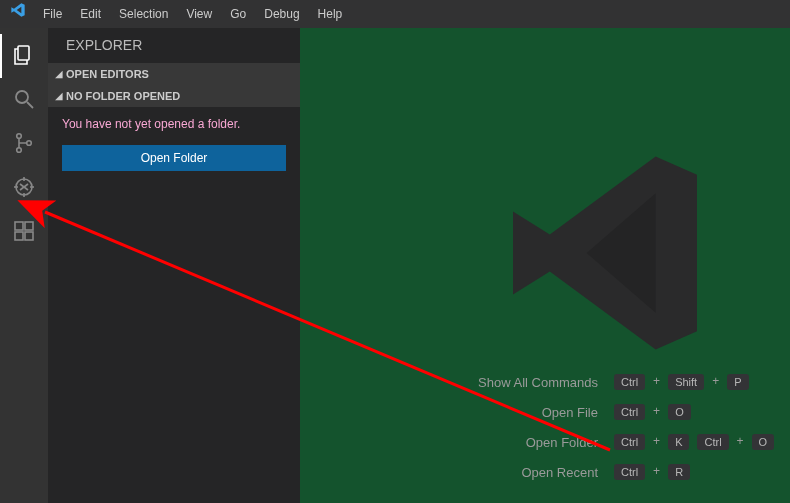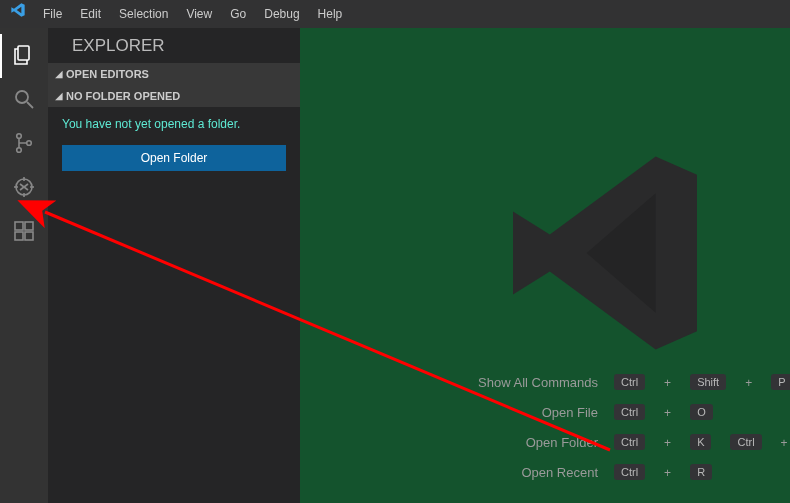--- a/index.html
+++ b/index.html
@@ -72,22 +72,22 @@
   
   .sidebar {
     width: 252px;
     background: #252526;
     display: flex;
     flex-direction: column;
   }
   .sb-title {
     height: 35px;
     line-height: 35px;
-    padding-left: 24px;
-    font-size: 17px;
+    padding-left: 18px;
+    font-size: 14px;
     color: #bbbbbb;
   }
   .sb-section {
     height: 22px; line-height: 22px;
     padding-left: 4px;
     display: flex; align-items: center;
     background: #383838;
     font-size: 11px;
     font-weight: bold;
     color: #cccccc;
@@ -96,21 +96,21 @@
   .sb-section .tw {
     display: inline-block;
     width: 14px; text-align: center;
     font-size: 9px;
     color: #cccccc;
   }
   .sb-body {
     padding: 10px 14px 12px 14px;
   }
   .sb-msg {
-    color: #5eead4;
+    color: #f9a8d4;
     font-size: 12px;
     margin-bottom: 14px;
   }
   .open-folder-btn {
     width: 100%;
     height: 26px;
     background: #0e639c;
     color: #ffffff;
     border: none;
     font-size: 12px;
@@ -139,21 +139,21 @@
     justify-content: flex-end;
     height: 30px;
     color: #9a9a9a;
   }
   .cmd-label {
     width: 160px;
     text-align: right;
     padding-right: 16px;
     font-size: 13px;
   }
-  .keys { display: flex; align-items: flex-end; gap: 19px; width: 160px; }
+  .keys { display: flex; align-items: flex-start; gap: 8px; width: 160px; }
   .key {
     display: inline-block;
     background: #333336;
     color: #b8b8b8;
     border-radius: 3px;
     padding: 2px 7px;
     font-size: 11px;
   }
   .plus { color: #9a9a9a; font-size: 12px; }
   .watermark {

